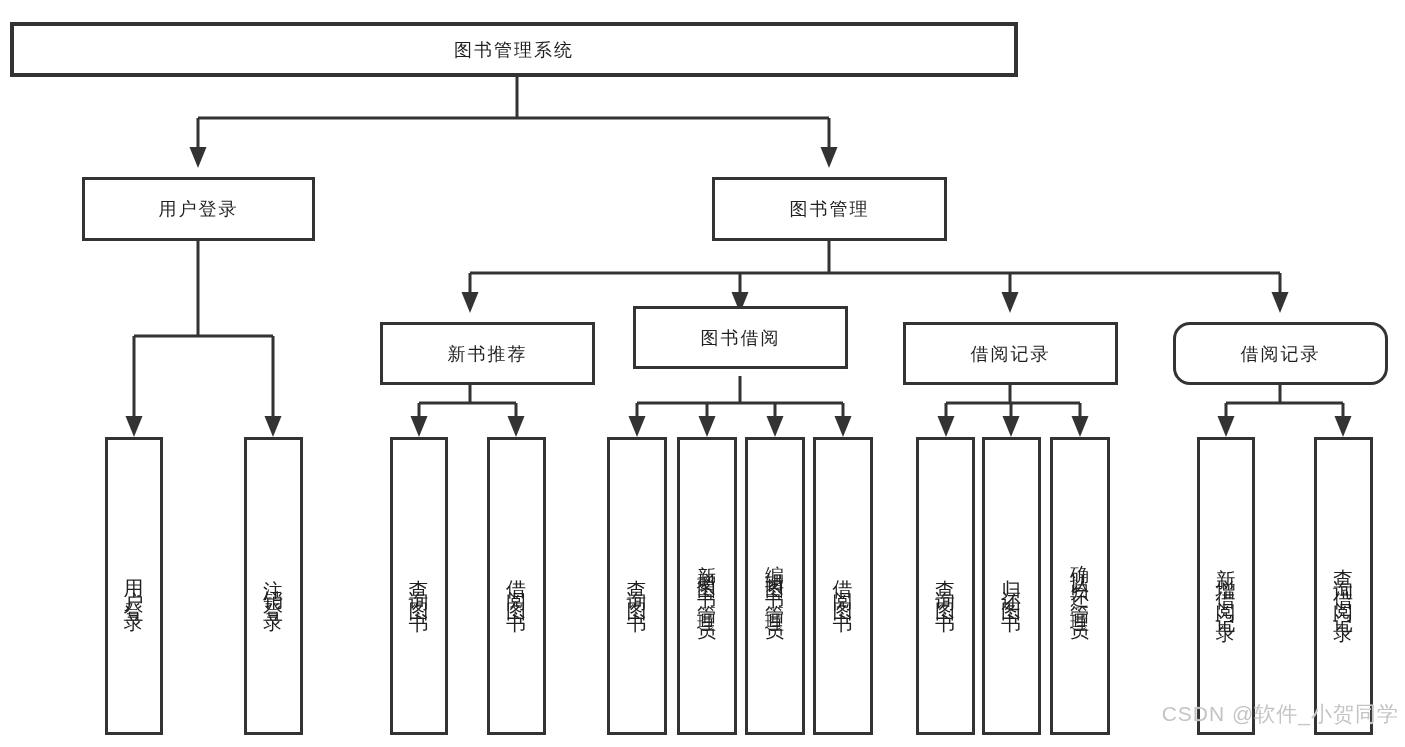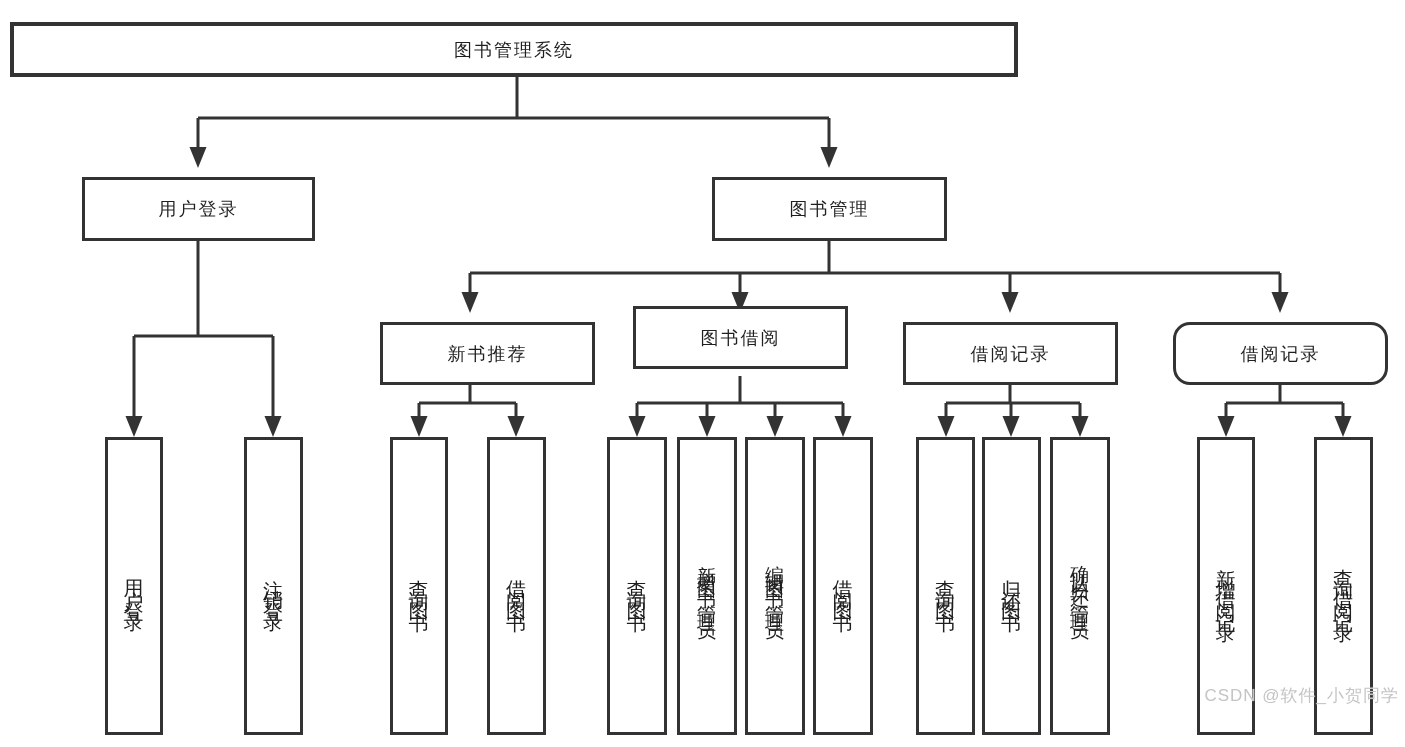--- a/index.html
+++ b/index.html
@@ -47,22 +47,22 @@
     text-orientation: mixed;
     font-size: 20px;
     letter-spacing: 11px;
     line-height: 1;
     overflow: hidden;
   }
   .vbox.long { letter-spacing: 8px; font-size: 19px; }
   .watermark {
     position: absolute;
     right: 6px;
-    top: 684px;
-    font-size: 17px;
+    top: 700px;
+    font-size: 21px;
     color: #c4c4c4;
     letter-spacing: 1px;
     white-space: nowrap;
     text-shadow: 0 0 1px #ffffff;
   }
 </style>
 </head>
 <body>
 
 <div class="stage">

